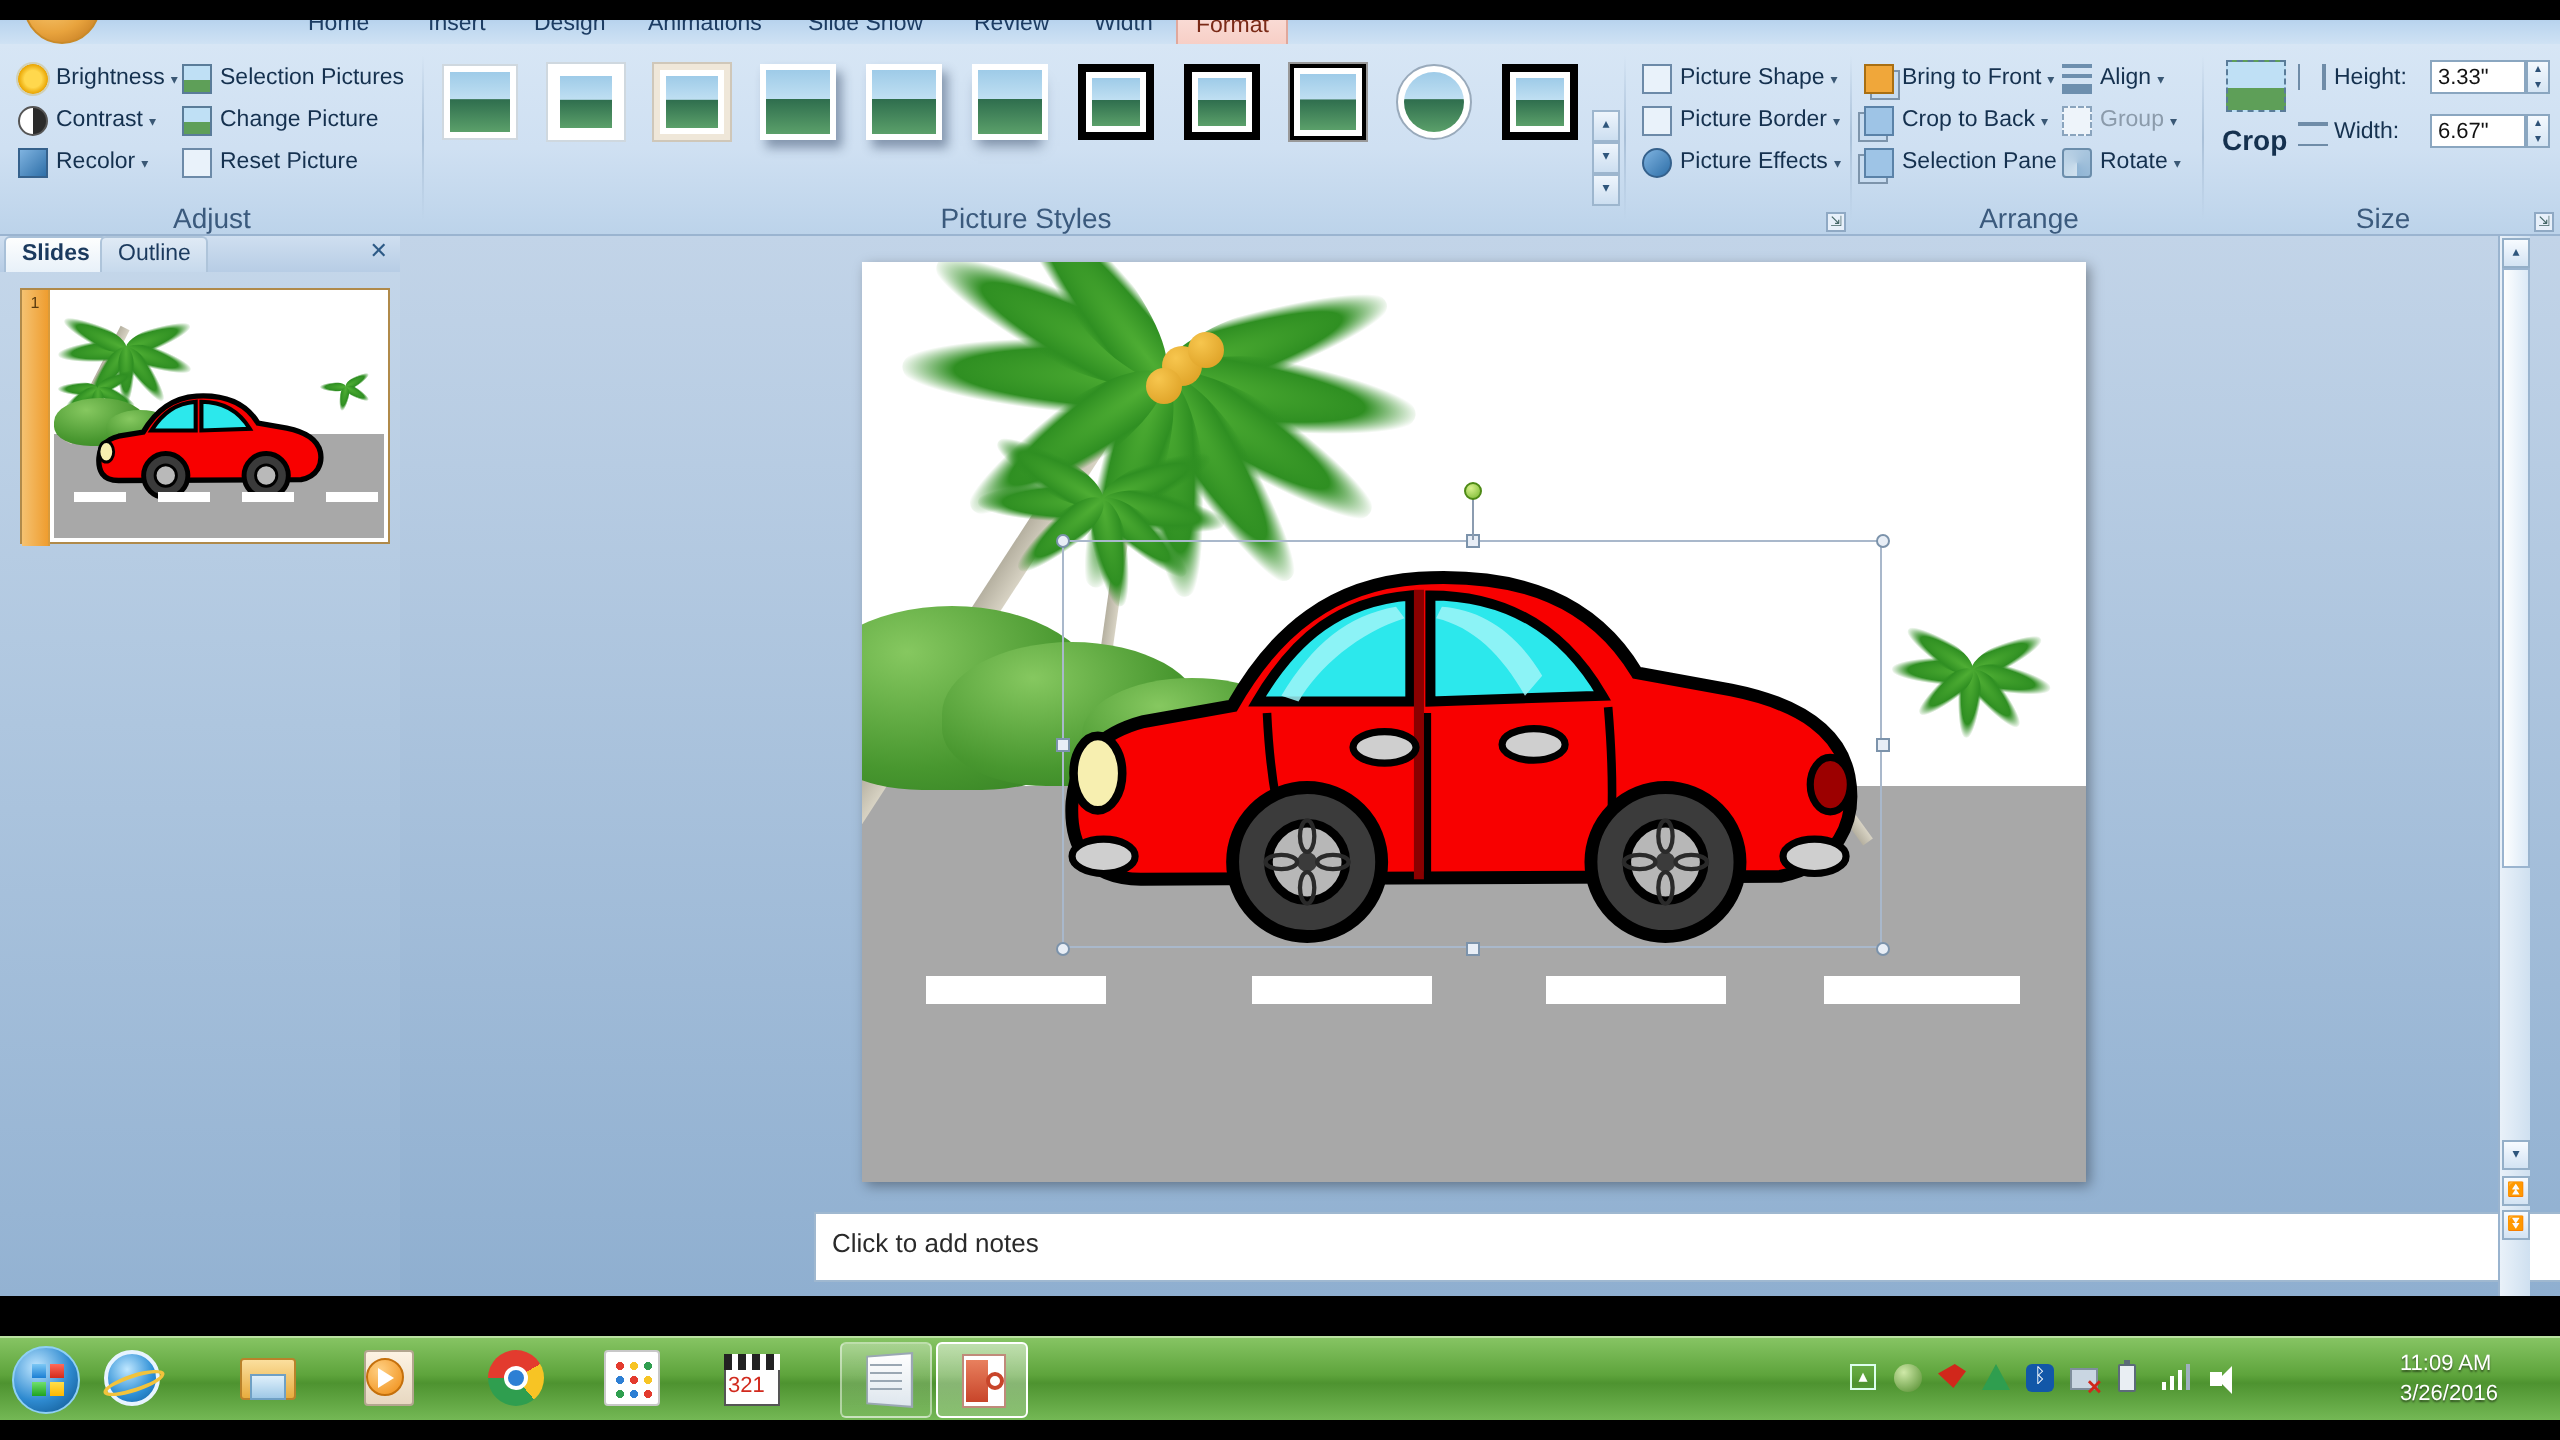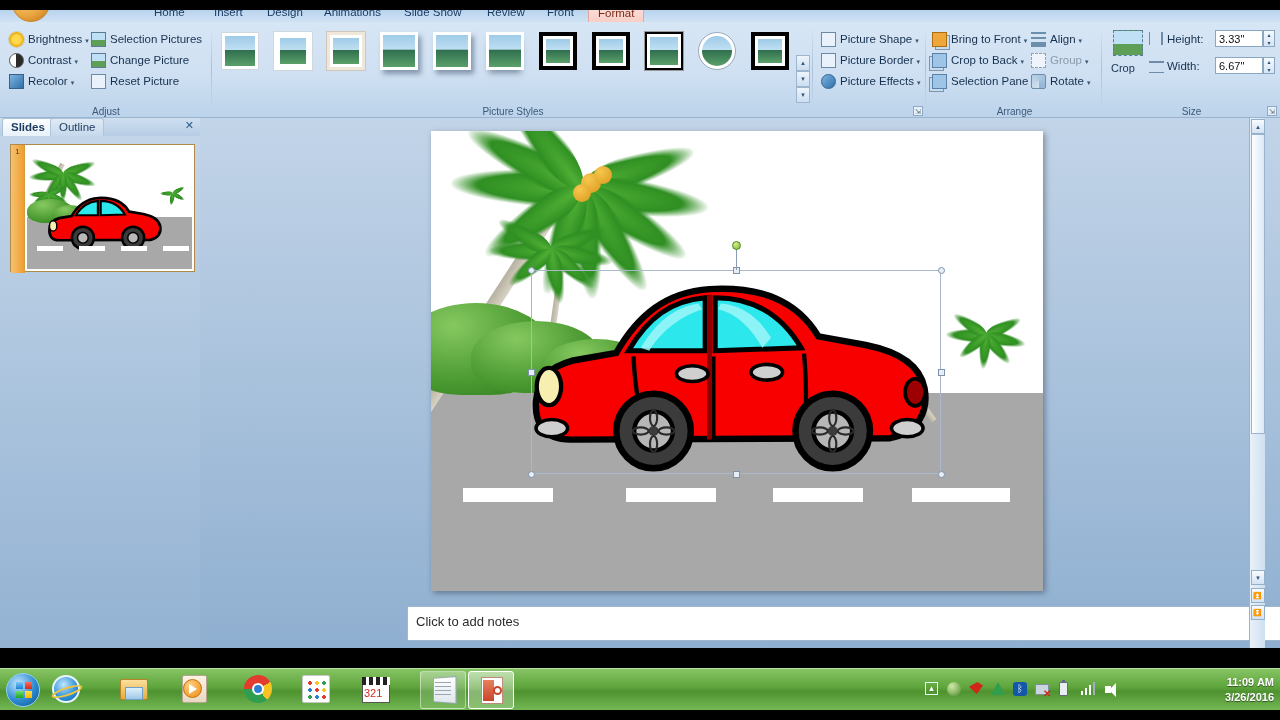--- a/index.html
+++ b/index.html
@@ -23,21 +23,21 @@
   .tab{ position:absolute; top:2px; height:20px; line-height:20px; font-size:11.5px;
     color:#1c3c63; padding:0 9px; }
   .tab.active{ background:linear-gradient(to bottom,#fbe2dd,#f7cfc6);
     border:1px solid #e0a89c; border-bottom:none; border-radius:3px 3px 0 0; color:#7a2a17; }
 
   .ribbon{ position:absolute; left:0; top:22px; width:1280px; height:96px;
     background:linear-gradient(to bottom,#d7e6f5 0%,#cfe0f2 55%,#bcd3ea 100%);
     border-bottom:1px solid #9ab4d0; }
   .group{ position:absolute; top:0; height:96px; }
   .group .glabel{ position:absolute; bottom:1px; left:0; width:100%; text-align:center;
-    font-size:10px; color:#3b5a7d; }
+    font-size:14px; color:#3b5a7d; }
   .gsep{ position:absolute; top:6px; width:1px; height:82px;
     background:linear-gradient(to bottom,rgba(255,255,255,0),#a9c0d8,rgba(255,255,255,0)); }
   .dlg{ position:absolute; bottom:2px; right:3px; width:10px; height:10px;
     border:1px solid #8fa9c4; background:#e7f0fa; font-size:7px; color:#466; text-align:center; line-height:9px;}
 
   .cmd{ position:absolute; height:19px; line-height:19px; font-size:11.5px; color:#15314f;
     white-space:nowrap; padding-left:20px; }
   .cmd .ci{ position:absolute; left:1px; top:2px; width:15px; height:15px; }
   .cmd .arw{ font-size:7px; color:#3a5875; margin-left:3px; }
 
@@ -165,40 +165,40 @@
     border-top:1px solid #b9e0a0; }
   .tb-icon{ position:absolute; top:6px; width:30px; height:30px; }
   .tb-btn{ position:absolute; top:2px; width:46px; height:38px;
     background:linear-gradient(rgba(255,255,255,.32),rgba(255,255,255,.06));
     border:1px solid rgba(255,255,255,.45); border-radius:3px; }
   .startorb{ position:absolute; left:6px; top:4px; width:34px; height:34px; border-radius:50%;
     background:radial-gradient(circle at 35% 30%,#bfe6ff,#2e8ad0 55%,#0b4f86);
     border:1px solid #8fd0f5; }
   .tray{ position:absolute; top:0; height:42px; }
   .tray-ic{ position:absolute; top:13px; width:15px; height:15px; }
-  .clock{ position:absolute; right:6px; top:6px; width:74px; text-align:right;
-    font-size:11px; color:#fff; line-height:15px; text-shadow:0 1px 1px rgba(0,0,0,.5);font-weight:bold; }
+  .clock{ position:absolute; right:6px; top:6px; width:74px; text-align:left;
+    font-size:11px; color:#fff; line-height:15px; text-shadow:0 1px 1px rgba(0,0,0,.5); }
 
   .blackbar{ position:absolute; left:0; width:1280px; background:#000; z-index:60; }
 </style>
 </head>
 <body>
 
 <div id="app">
 
   <div class="ribbon-wrap">
     <div class="tabbar">
       <div class="orb"></div>
       <div class="tab" style="left:145px">Home</div>
       <div class="tab" style="left:205px">Insert</div>
       <div class="tab" style="left:258px">Design</div>
       <div class="tab" style="left:315px">Animations</div>
       <div class="tab" style="left:395px">Slide Show</div>
       <div class="tab" style="left:478px">Review</div>
-      <div class="tab" style="left:538px">Front</div>
+      <div class="tab" style="left:538px">Width</div>
       <div class="tab active" style="left:588px">Format</div>
     </div>
 
     <div class="ribbon">
 
       <div class="group" style="left:0; width:212px">
         <div class="cmd" style="left:8px; top:8px">
           <span class="ci ic-bright"></span>
           <span>Brightness</span><span class="arw">▾</span>
         </div>
@@ -311,21 +311,21 @@
           <span class="ci ic-rot"></span>
           <span>Rotate</span><span class="arw">▾</span>
         </div>
         <div class="glabel">Arrange</div>
         <div class="gsep" style="right:0"></div>
       </div>
 
       <div class="group" style="left:1103px; width:177px">
         <div style="position:absolute; left:10px; top:8px; width:30px; height:26px;
              background:linear-gradient(to bottom,#bfe0f5 55%,#5e9f58 55%); border:1px dashed #5a7c99;"></div>
-        <div style="position:absolute; left:8px; top:40px; font-size:11px; color:#15314f;">Crop</div>
+        <div style="position:absolute; left:8px; top:40px; font-size:14px; color:#15314f;font-weight:bold;">Crop</div>
 
         <div style="position:absolute; left:46px; top:10px; width:14px; height:13px;
              border-left:1px solid #6f8ca8; border-right:2px solid #6f8ca8;"></div>
         <div class="cmd" style="left:64px; top:8px; padding-left:0;">Height:</div>
         <div class="size-box" style="left:112px; top:8px;">3.33"</div>
         <div class="spin" style="left:160px; top:8px;">▴<br>▾</div>
 
         <div style="position:absolute; left:46px; top:39px; width:15px; height:12px;
              border-top:2px solid #6f8ca8; border-bottom:1px solid #6f8ca8;"></div>
         <div class="cmd" style="left:64px; top:35px; padding-left:0;">Width:</div>

